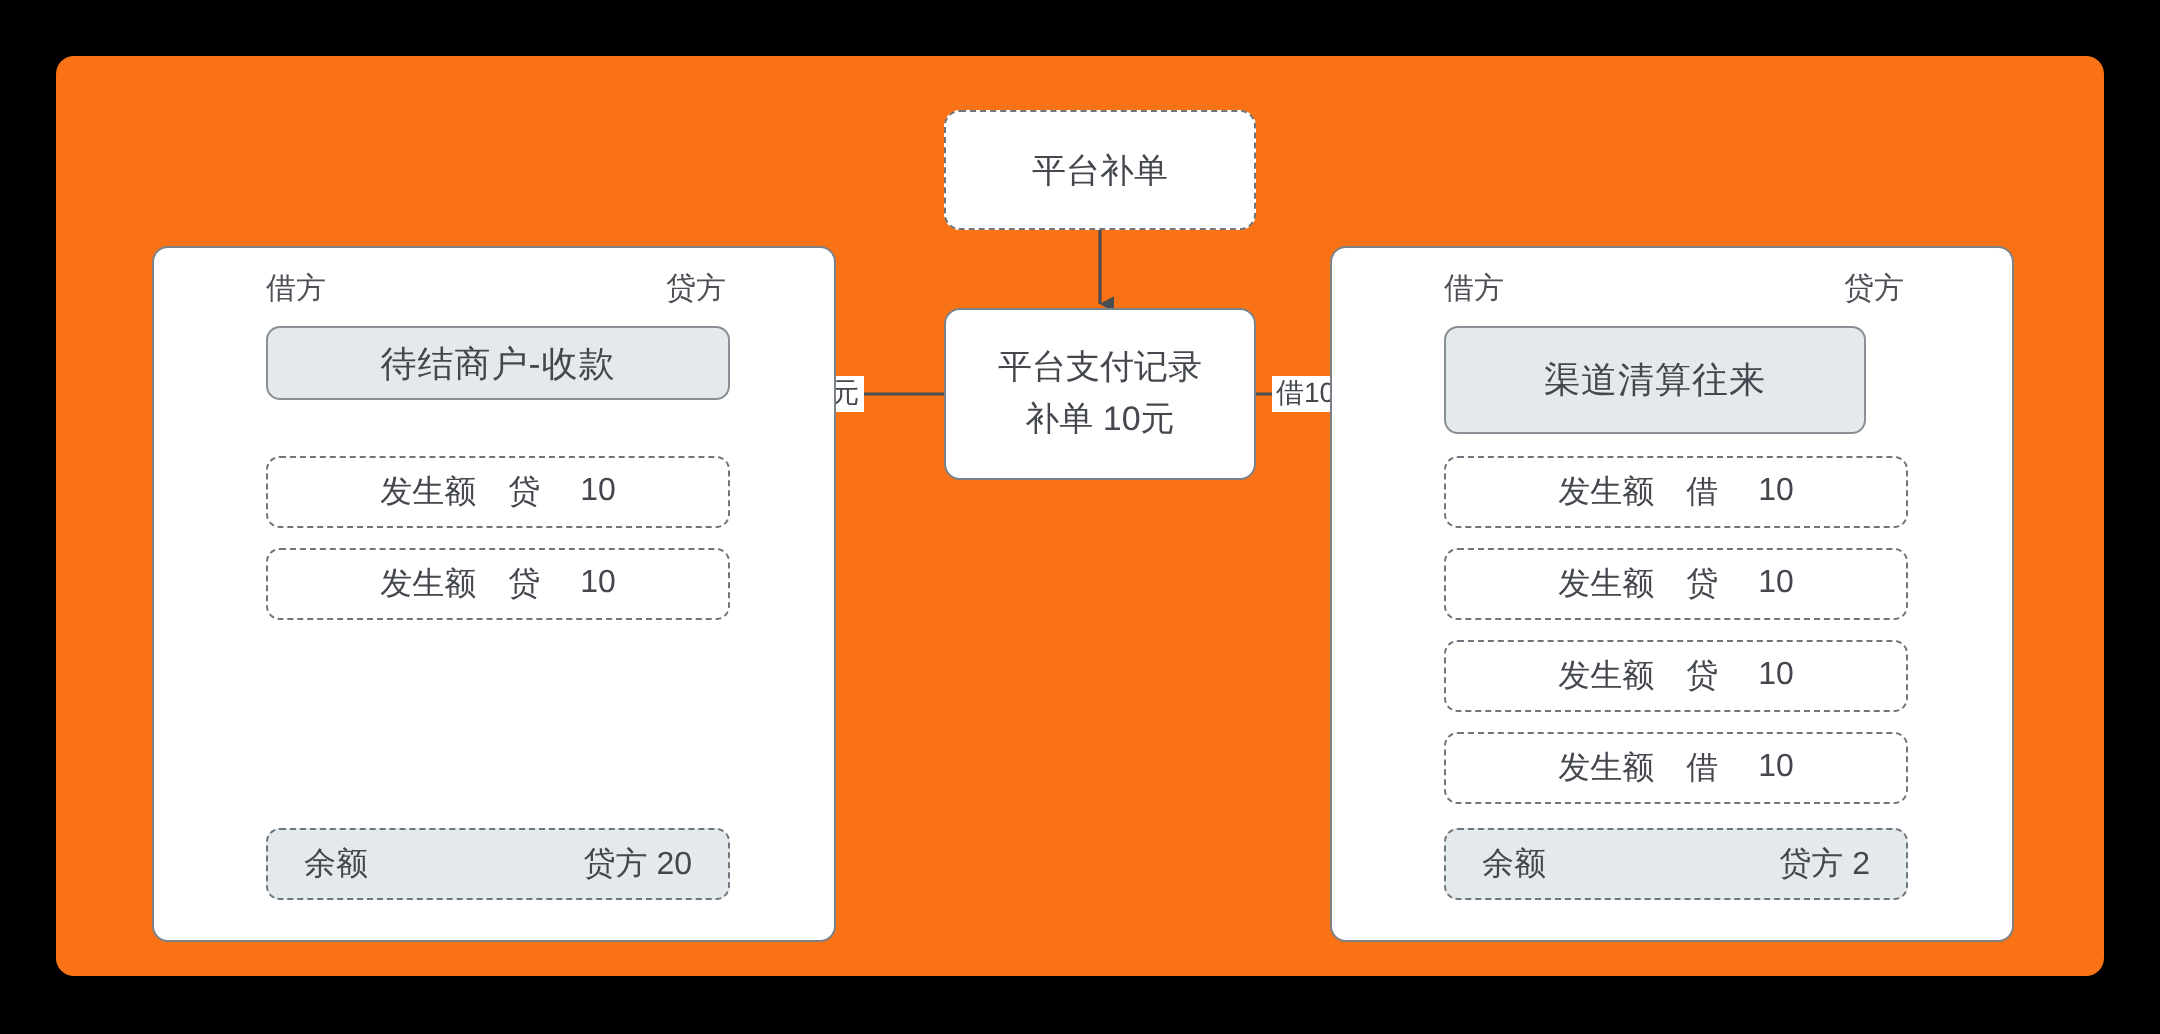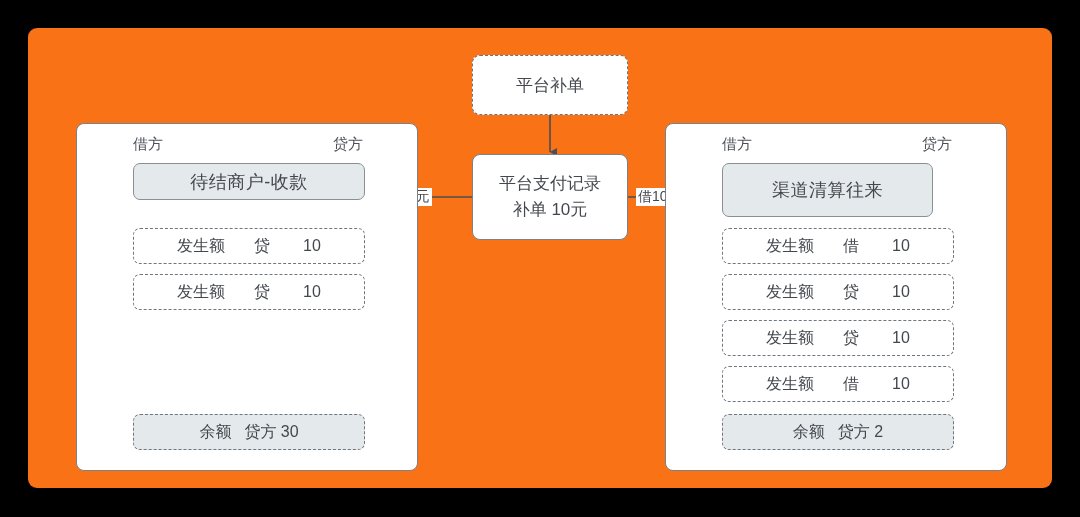--- a/index.html
+++ b/index.html
@@ -60,28 +60,28 @@
     position: absolute;
     box-sizing: border-box;
     border: 1.6px dashed #6f757d;
     border-radius: 7px;
     background: #ffffff;
     display: flex;
     align-items: center;
     justify-content: center;
     font-size: 16px;
     color: #44484e;
-    gap: 13px;
   }
   .row .r-label { margin-right: 16px; }
   .row .r-dir   { margin-right: 20px; }
   .row .r-amt   { }
 
   .row.balance {
     background: #e4e9ec;
+    justify-content: space-between;
     padding: 0 18px;
   }
   .row.balance .b-label { }
   .row.balance .b-value { }
 
   
   .dashed-node {
     position: absolute;
     box-sizing: border-box;
     border: 1.6px dashed #6f757d;
@@ -183,21 +183,21 @@
     </div>
 
     <div class="row" style="left:56px; top:150px; width:232px; height:36px;">
       <span class="r-label">发生额</span>
       <span class="r-dir">贷</span>
       <span class="r-amt">10</span>
     </div>
 
     <div class="row balance" style="left:56px; top:290px; width:232px; height:36px;">
       <span class="b-label">余额</span>
-      <span class="b-value">贷方 30</span>
+      <span class="b-value">贷方 20</span>
     </div>
   </div>
 
   <div class="panel" style="left:637px; top:95px; width:342px; height:348px;">
 
     <div class="panel-head" style="left:56px; top:9px; width:230px; height:22px;">
       <span>借方</span>
       <span>贷方</span>
     </div>
 

